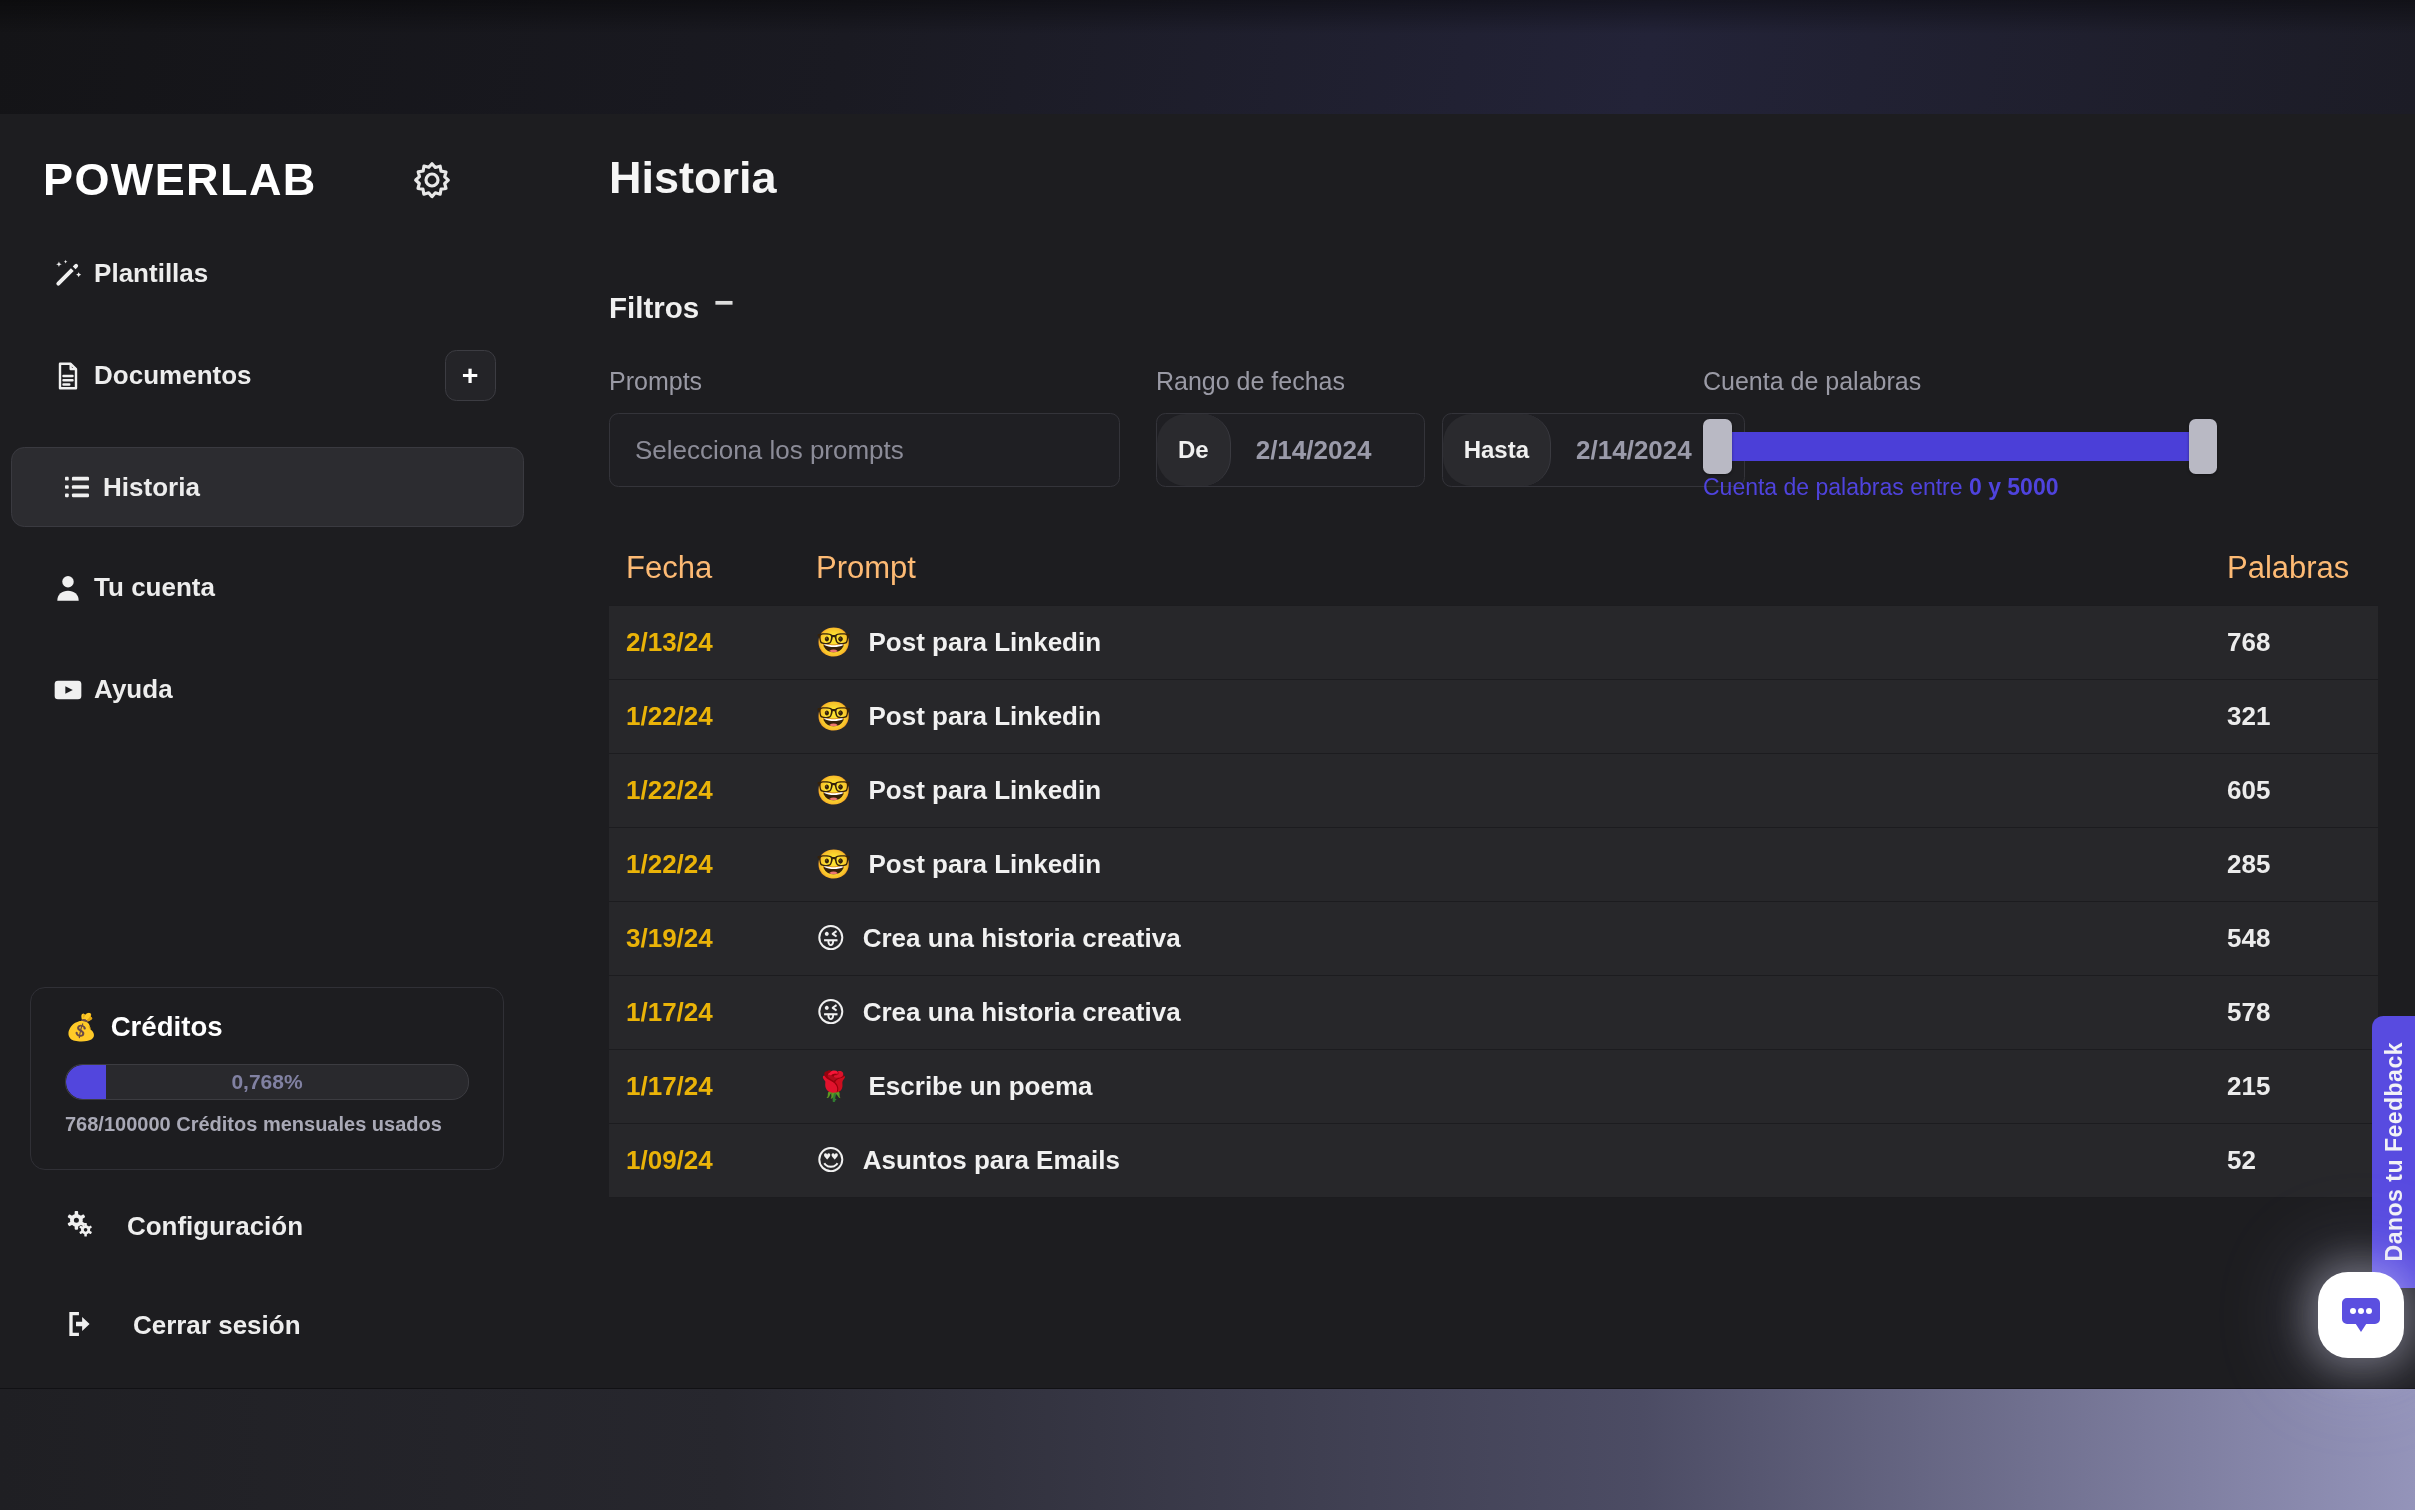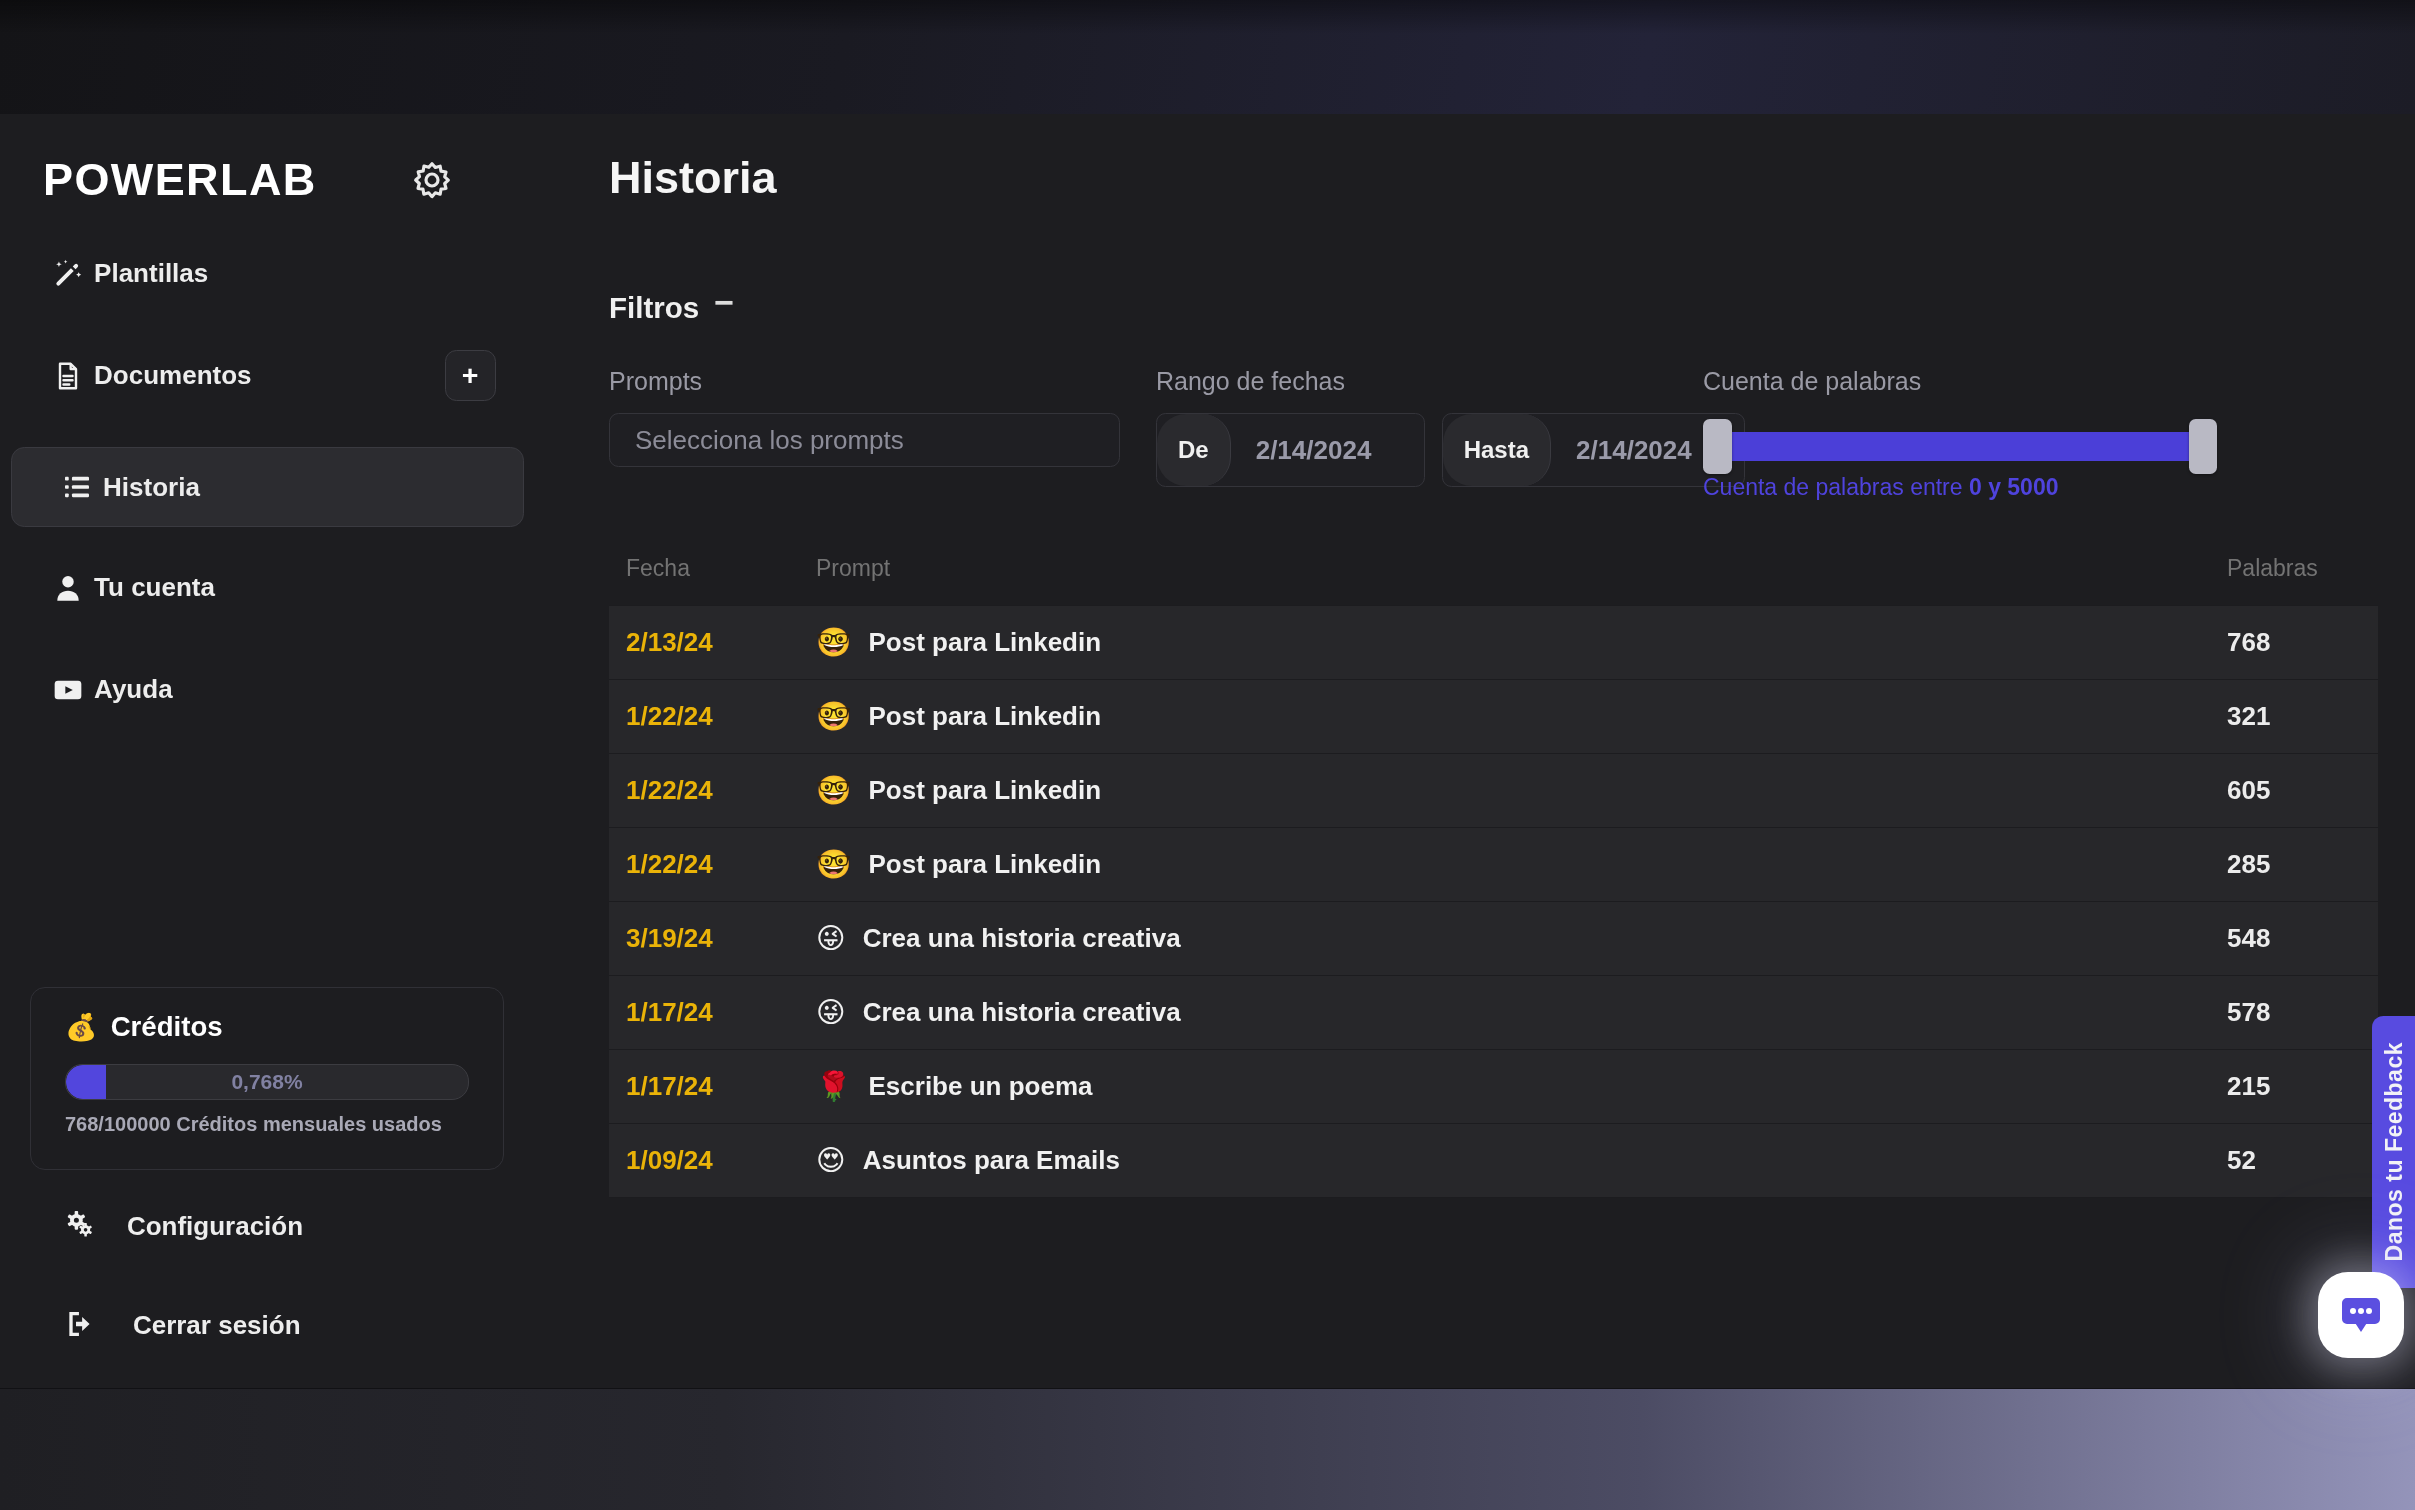--- a/index.html
+++ b/index.html
@@ -61,21 +61,21 @@
   .filtros-title{font-size:29.5px;font-weight:700;color:#f0f0f0;margin-top:8px;}
   .collapse-toggle{font-size:34px;font-weight:700;color:#dcdcdc;margin-left:15px;cursor:pointer;line-height:1;position:relative;top:-1.9px;}
 
   .filters{position:absolute;top:253px;left:0;right:0;height:167px;}
   .fcol{position:absolute;top:0;}
   .fcol1{left:0;width:511px;}
   .fcol2{left:547px;}
   .fcol3{left:1094px;width:514px;}
   .flabel{font-size:25px;color:#9a9aa5;margin-bottom:17px;}
 
-  .select-box{height:54px;border:1px solid #34343a;border-radius:9.5px;background:#1f1f23;
+  .select-box{height:74px;border:1px solid #34343a;border-radius:9.5px;background:#1f1f23;
      display:flex;align-items:center;padding:12px 25px;box-sizing:border-box;cursor:pointer;}
   .placeholder{font-size:26px;color:#8c8c98;}
 
   .date-row{display:flex;gap:17px;}
   .date-group{display:flex;height:74px;border:1px solid #34343a;border-radius:9.5px;background:#1f1f23;
      overflow:hidden;box-sizing:border-box;cursor:pointer;}
   .date-prefix{background:#2a2a2e;border-right:1px solid #3a3a40;display:flex;align-items:center;
      padding:0 21px;font-size:24px;font-weight:700;color:#f0f0f0;border-radius:29px;}
   .date-value{display:flex;align-items:center;padding:0 25px;font-size:26px;font-weight:700;color:#9a9aa9;min-width:143px;}
 
@@ -84,21 +84,21 @@
   .slider-handle{position:absolute;top:0;width:28.5px;height:55px;background:#b9b9c4;border-radius:6.7px;
      box-shadow:0 1px 2.9px rgba(0,0,0,.4);cursor:grab;}
   .slider-handle.min{left:0;}
   .slider-handle.max{right:0;}
   .slider-hint{margin-top:0;font-size:23px;color:#4f43dd;}
   .slider-hint b{font-weight:700;}
 
   
   .table{position:absolute;top:417px;left:0;right:0;}
   .thead,.trow{display:grid;grid-template-columns:190px 1411px auto;align-items:center;padding:0 17px;}
-  .thead{height:74px;color:#737373;font-size:23px;}
+  .thead{height:74px;color:#fdba74;font-size:31px;}
   .trow{height:73px;background:#27272a;border-bottom:1.9px solid #1c1c1f;cursor:pointer;}
   .trow:first-of-type{border-top:1.9px solid #1c1c1f;}
   .td-fecha{font-size:26px;font-weight:700;color:#eab308;}
   .td-prompt{display:flex;align-items:center;font-size:26px;font-weight:700;color:#f1f1f1;}
   .td-prompt .emoji{font-size:28.5px;margin-right:17px;font-weight:400;}
   .td-words{font-size:26px;font-weight:600;color:#ececec;}
 
   
   .feedback-tab{position:absolute;right:0;top:1016px;width:44px;height:272px;background:#584be0;
      border-radius:11.4px 0 0 11.4px;display:flex;align-items:center;justify-content:center;cursor:pointer;}

